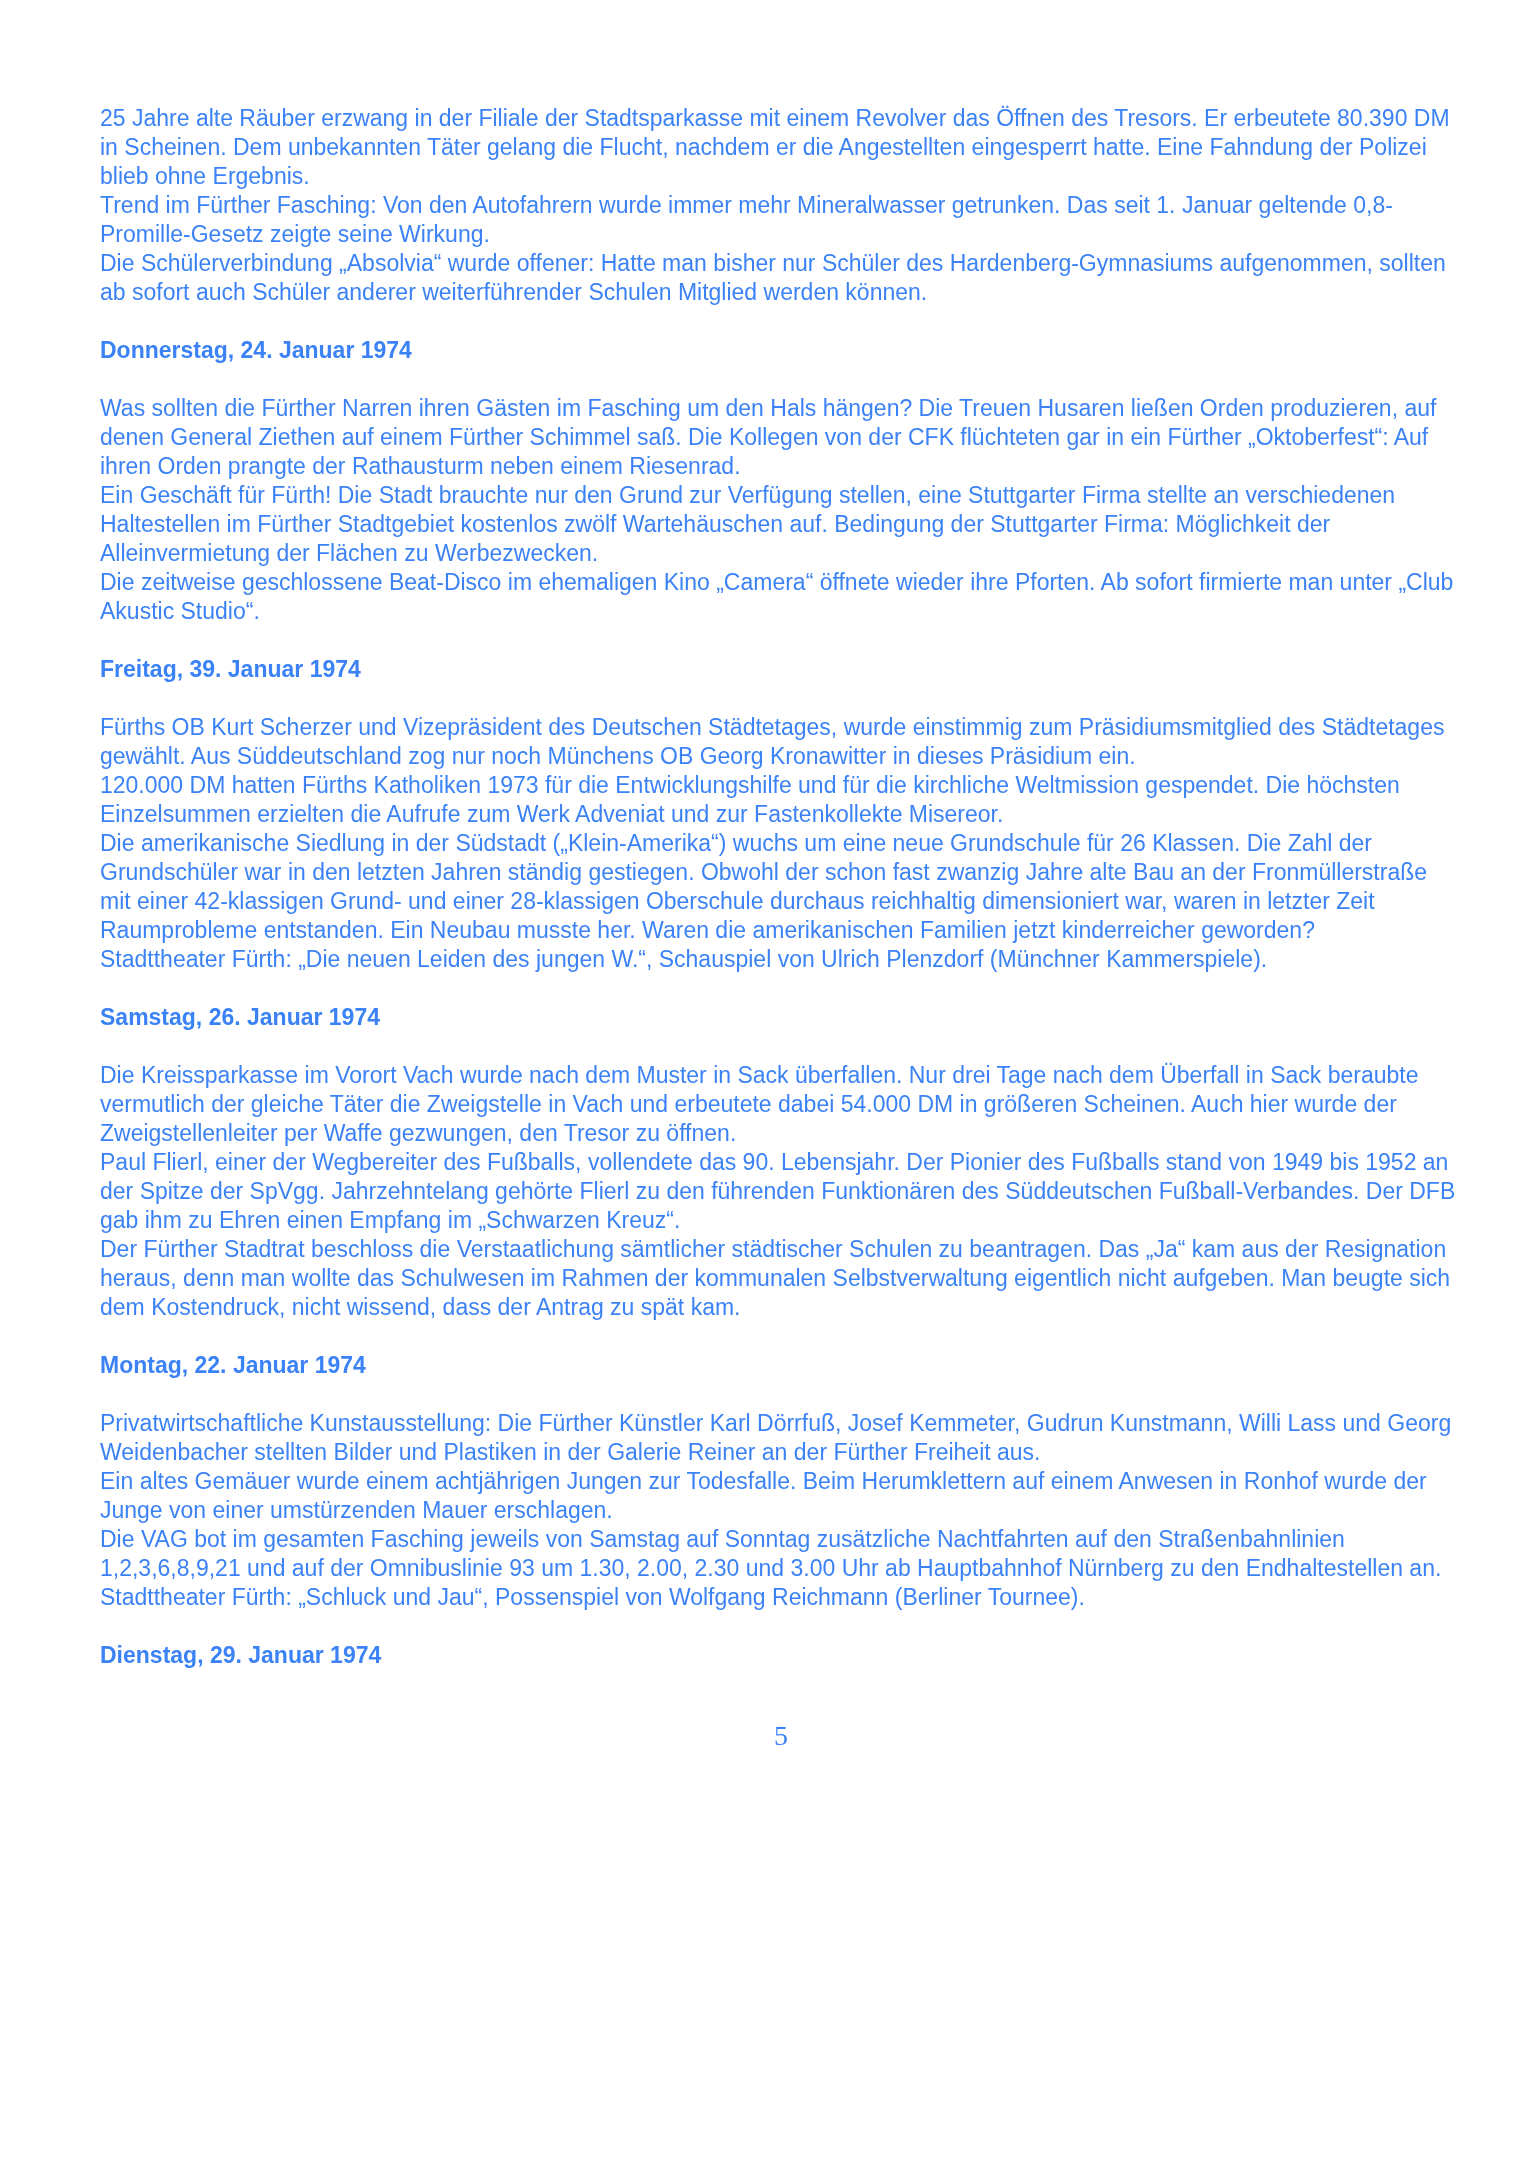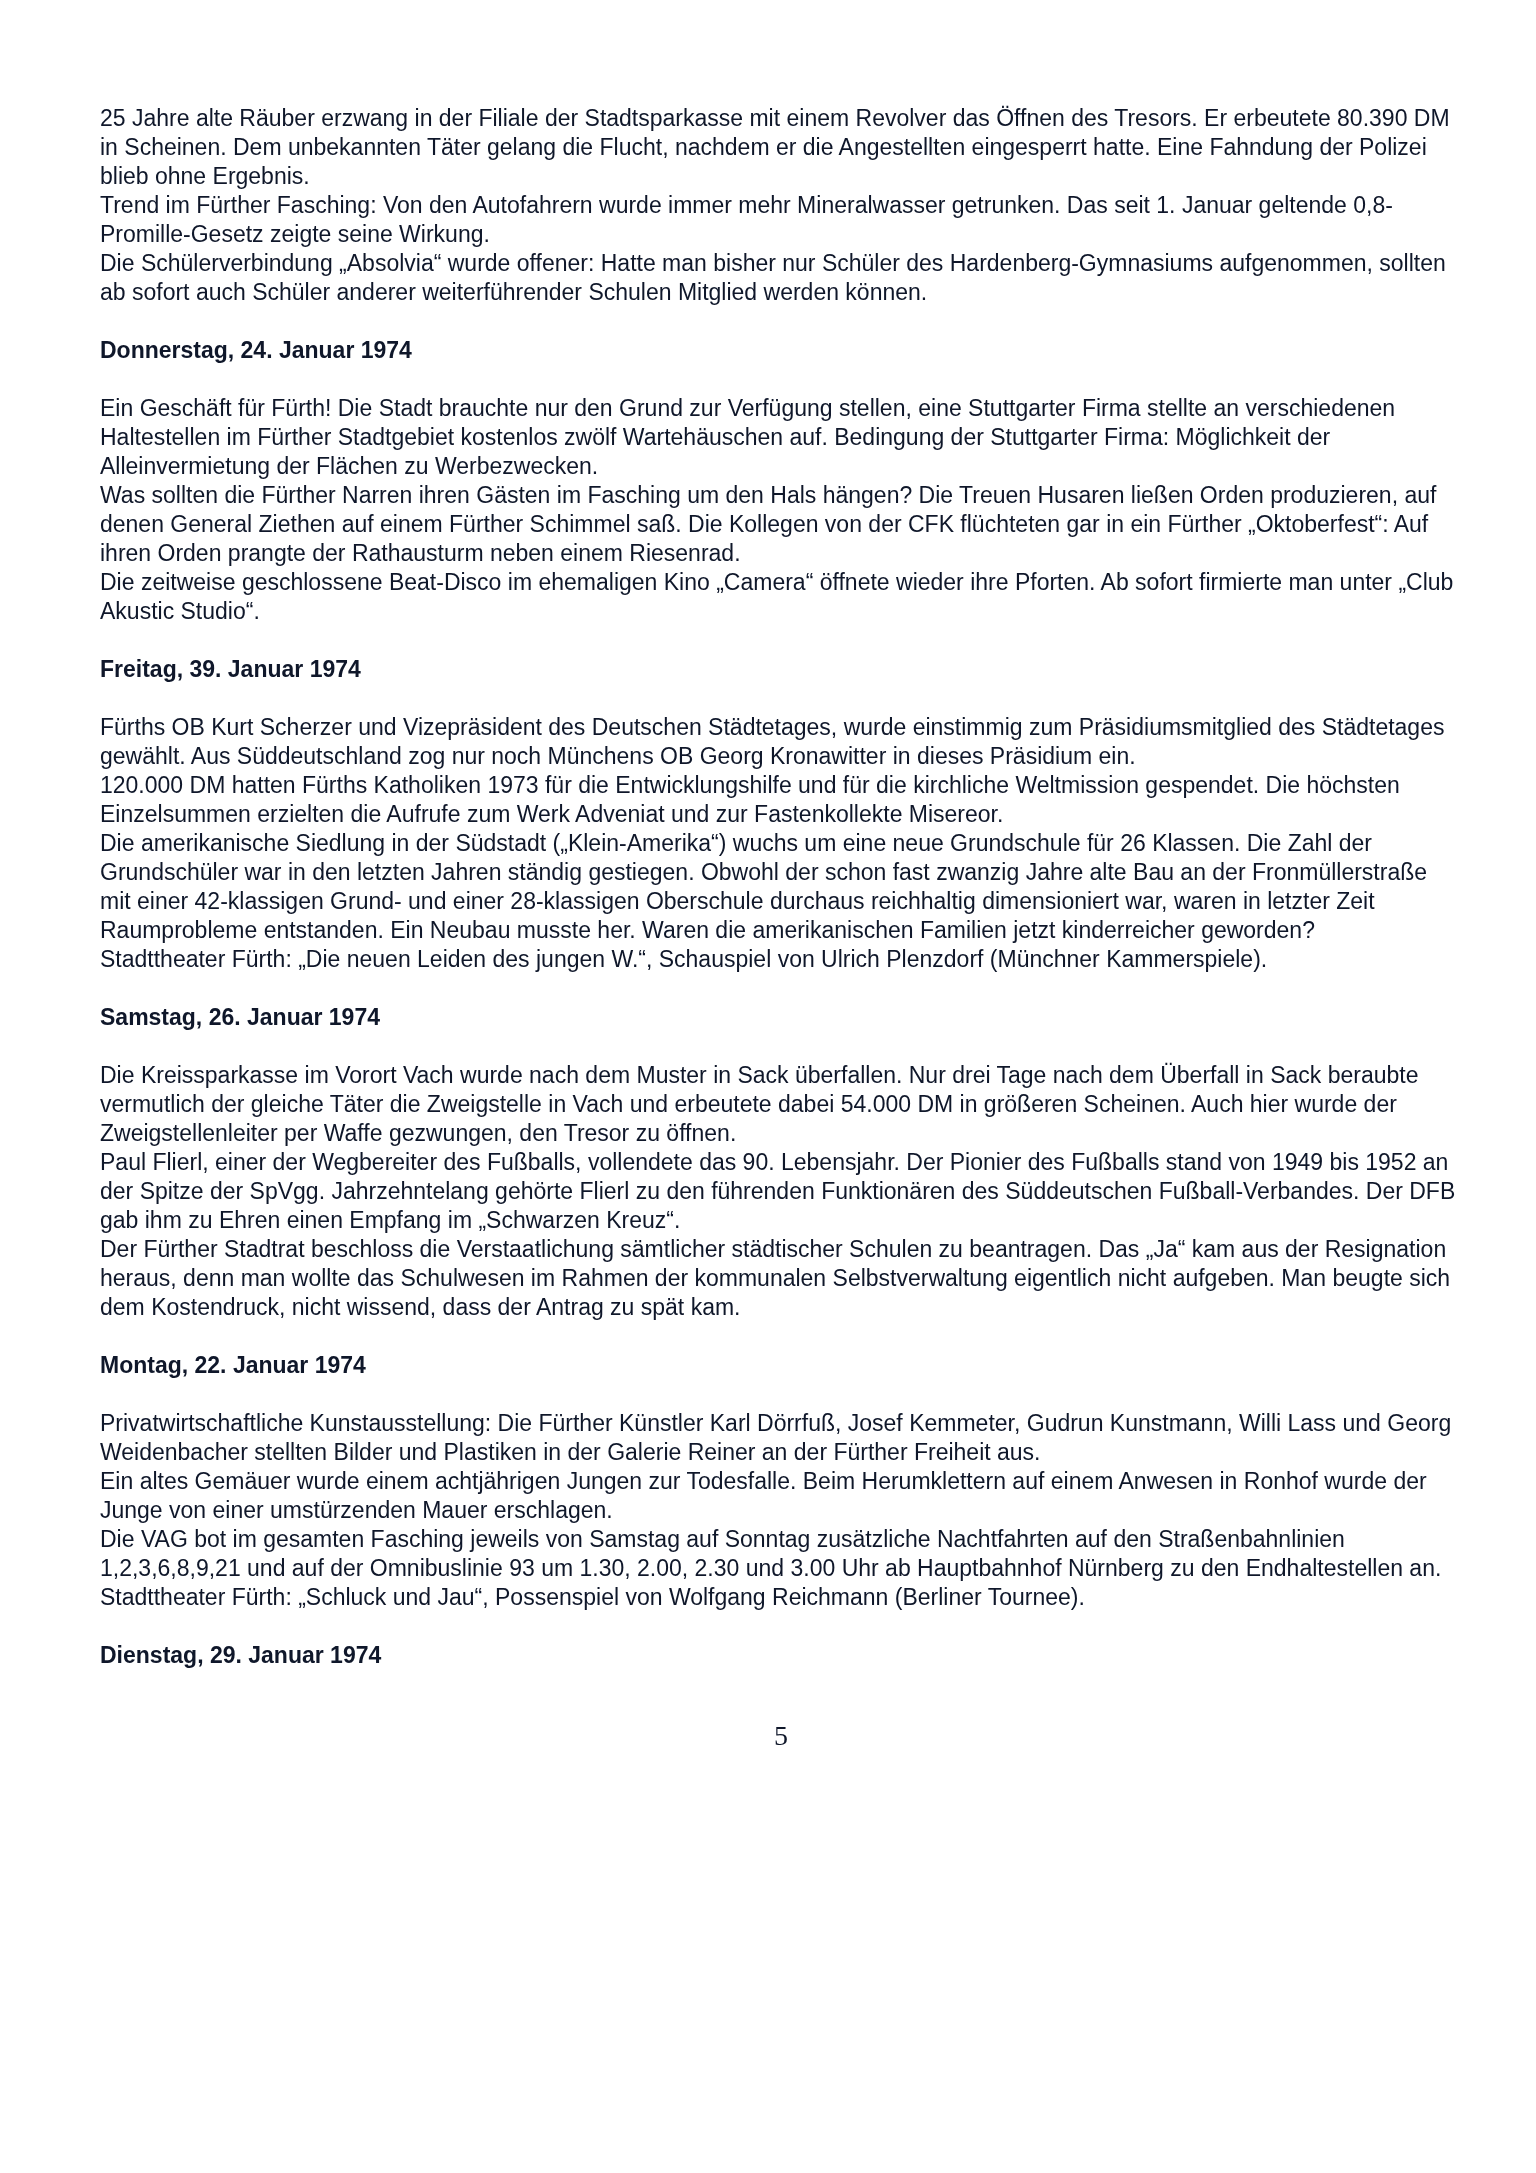--- a/index.html
+++ b/index.html
@@ -6,21 +6,21 @@
     margin: 0;
     padding: 0;
     background: #ffffff;
   }
   .page {
     position: relative;
     width: 1536px;
     height: 2173px;
     box-sizing: border-box;
     background: #ffffff;
-    color: #0f172a;
+    color: #3b82f6;
     font-family: "Liberation Sans", "DejaVu Sans", sans-serif;
     font-size: 23px;
     line-height: 29px;
     padding: 104px 74px 0 100px;
     overflow: hidden;
   }
   .para {
     margin: 0;
     text-align: left;
   }
@@ -45,22 +45,22 @@
 <div class="page">
 
   <div>
     <p class="para">25 Jahre alte Räuber erzwang in der Filiale der Stadtsparkasse mit einem Revolver das Öffnen des Tresors. Er erbeutete 80.390 DM in Scheinen. Dem unbekannten Täter gelang die Flucht, nachdem er die Angestellten eingesperrt hatte. Eine Fahndung der Polizei blieb ohne Ergebnis.</p>
     <p class="para">Trend im Fürther Fasching: Von den Autofahrern wurde immer mehr Mineralwasser getrunken. Das seit 1. Januar geltende 0,8-Promille-Gesetz zeigte seine Wirkung.</p>
     <p class="para">Die Schülerverbindung „Absolvia“ wurde offener: Hatte man bisher nur Schüler des Hardenberg-Gymnasiums aufgenommen, sollten ab sofort auch Schüler anderer weiterführender Schulen Mitglied werden können.</p>
   </div>
 
   <div>
     <h2 class="date-heading">Donnerstag, 24. Januar 1974</h2>
+    <p class="para">Was sollten die Fürther Narren ihren Gästen im Fasching um den Hals hängen? Die Treuen Husaren ließen Orden produzieren, auf denen General Ziethen auf einem Fürther Schimmel saß. Die Kollegen von der CFK flüchteten gar in ein Fürther „Oktoberfest“: Auf ihren Orden prangte der Rathausturm neben einem Riesenrad.</p>
     <p class="para">Ein Geschäft für Fürth! Die Stadt brauchte nur den Grund zur Verfügung stellen, eine Stuttgarter Firma stellte an verschiedenen Haltestellen im Fürther Stadtgebiet kostenlos zwölf Wartehäuschen auf. Bedingung der Stuttgarter Firma: Möglichkeit der Alleinvermietung der Flächen zu Werbezwecken.</p>
-    <p class="para">Was sollten die Fürther Narren ihren Gästen im Fasching um den Hals hängen? Die Treuen Husaren ließen Orden produzieren, auf denen General Ziethen auf einem Fürther Schimmel saß. Die Kollegen von der CFK flüchteten gar in ein Fürther „Oktoberfest“: Auf ihren Orden prangte der Rathausturm neben einem Riesenrad.</p>
     <p class="para">Die zeitweise geschlossene Beat-Disco im ehemaligen Kino „Camera“ öffnete wieder ihre Pforten. Ab sofort firmierte man unter „Club Akustic Studio“.</p>
   </div>
 
   <div>
     <h2 class="date-heading">Freitag, 39. Januar 1974</h2>
     <p class="para">Fürths OB Kurt Scherzer und Vizepräsident des Deutschen Städtetages, wurde einstimmig zum Präsidiumsmitglied des Städtetages gewählt. Aus Süddeutschland zog nur noch Münchens OB Georg Kronawitter in dieses Präsidium ein.</p>
     <p class="para">120.000 DM hatten Fürths Katholiken 1973 für die Entwicklungshilfe und für die kirchliche Weltmission gespendet. Die höchsten Einzelsummen erzielten die Aufrufe zum Werk Adveniat und zur Fastenkollekte Misereor.</p>
     <p class="para">Die amerikanische Siedlung in der Südstadt („Klein-Amerika“) wuchs um eine neue Grundschule für 26 Klassen. Die Zahl der Grundschüler war in den letzten Jahren ständig gestiegen. Obwohl der schon fast zwanzig Jahre alte Bau an der Fronmüllerstraße mit einer 42-klassigen Grund- und einer 28-klassigen Oberschule durchaus reichhaltig dimensioniert war, waren in letzter Zeit Raumprobleme entstanden. Ein Neubau musste her. Waren die amerikanischen Familien jetzt kinderreicher geworden?</p>
     <p class="para">Stadttheater Fürth: „Die neuen Leiden des jungen W.“, Schauspiel von Ulrich Plenzdorf (Münchner Kammerspiele).</p>
   </div>

